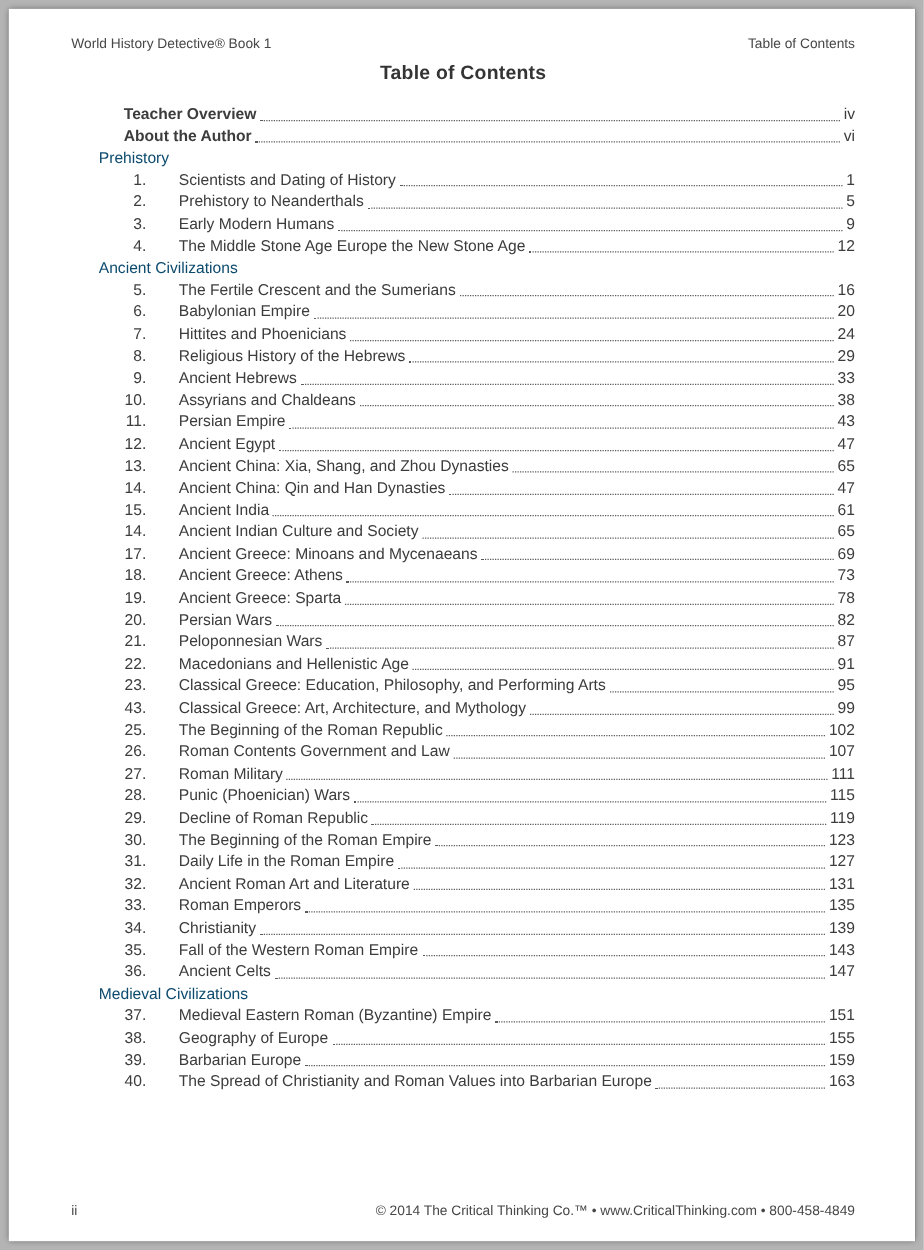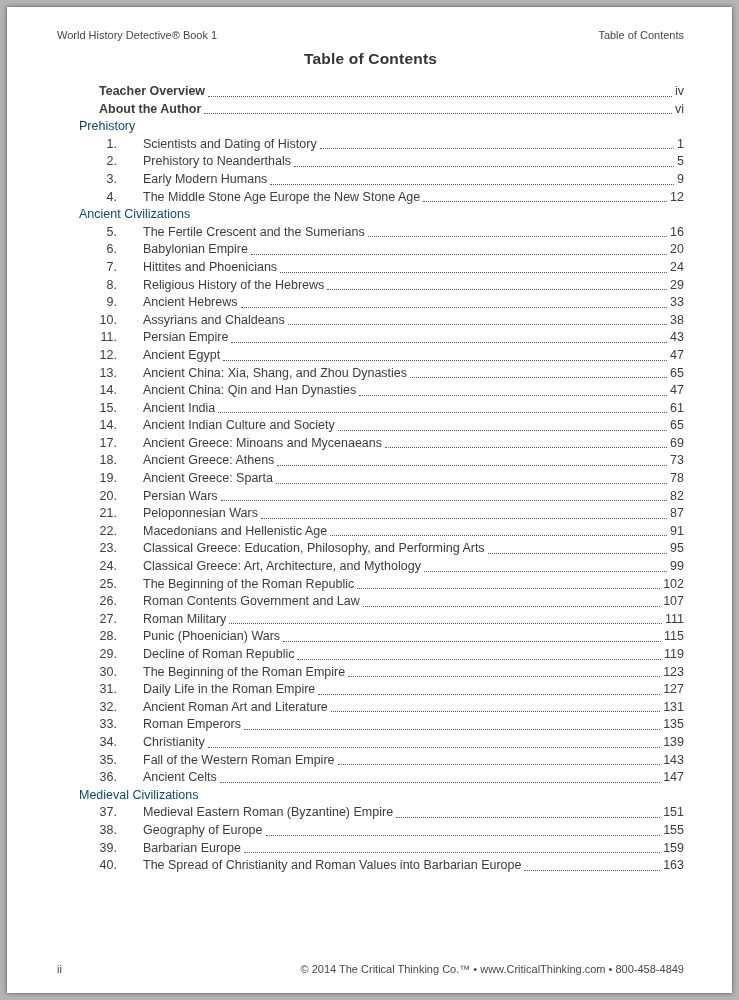--- a/index.html
+++ b/index.html
@@ -237,21 +237,21 @@
         <span class="leader"></span>
         <span class="page-num">91</span>
       </div>
       <div class="toc-row entry-row">
         <span class="num">23.</span>
         <span class="label">Classical Greece:  Education, Philosophy, and Performing Arts</span>
         <span class="leader"></span>
         <span class="page-num">95</span>
       </div>
       <div class="toc-row entry-row">
-        <span class="num">24.</span>
+        <span class="num">43.</span>
         <span class="label">Classical Greece:  Art, Architecture, and Mythology</span>
         <span class="leader"></span>
         <span class="page-num">99</span>
       </div>
       <div class="toc-row entry-row">
         <span class="num">25.</span>
         <span class="label">The Beginning of the Roman Republic</span>
         <span class="leader"></span>
         <span class="page-num">102</span>
       </div>

